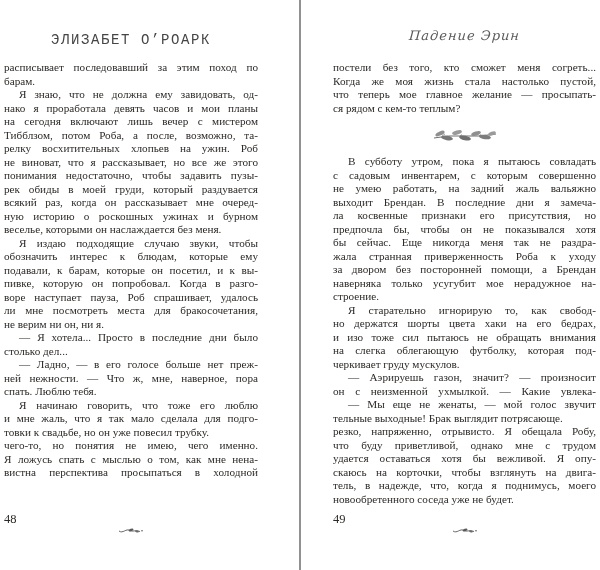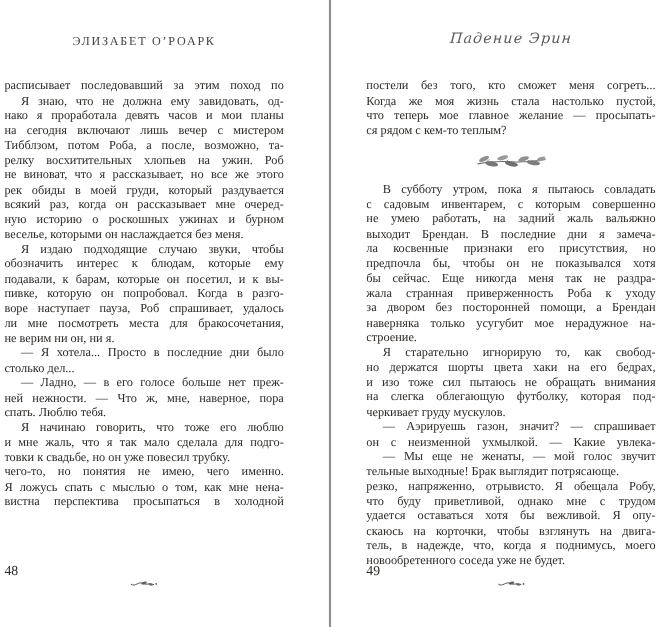--- a/index.html
+++ b/index.html
@@ -18,32 +18,32 @@
   .page { position: absolute; top: 0; height: 570px; }
   .page.left  { left: 4px;  width: 254px; }
   .page.right { left: 333px; width: 263px; }
 
   .running-head {
     position: absolute; left: 0; right: 0; text-align: center;
     color: #4c4c4c;
   }
   .running-head.author {
     top: 32px;
-    font-family: Liberation Serif, serif;
-    font-size: 11px; letter-spacing: 1.6px; color: #454545;
+    font-family: Liberation Mono, monospace;
+    font-size: 14px; letter-spacing: 1.6px; color: #454545;
   }
   .running-head.title {
     top: 28px;
     font-family: "DejaVu Serif", serif;
     font-style: italic; font-weight: 300;
     font-size: 13px; letter-spacing: 1px; color: #5a5a5a;
     transform: skewX(-4deg);
   }
 
-  .text { position: absolute; top: 72px; left: 0; right: 0; }
+  .text { position: absolute; top: 61px; left: 0; right: 0; }
   .line {
     font-size: 11.2px;
     line-height: 13.5px;
     height: 13.5px;
     color: #2d2a27;
     text-align: justify;
     text-align-last: justify;
     overflow: hidden;
     white-space: normal;
   }
@@ -67,26 +67,28 @@
 </head>
 <body>
 
 <div class="spread">
 
   <div class="page left">
     <div class="running-head author">ЭЛИЗАБЕТ О’РОАРК</div>
 
     <div class="text">
         <div class="line">расписывает последовавший за этим поход по</div>
+        <div class="line end">барам.</div>
         <div class="line indent">Я знаю, что не должна ему завидовать, од-</div>
         <div class="line">нако я проработала девять часов и мои планы</div>
         <div class="line">на сегодня включают лишь вечер с мистером</div>
         <div class="line">Тибблзом, потом Роба, а после, возможно, та-</div>
         <div class="line">релку восхитительных хлопьев на ужин. Роб</div>
         <div class="line">не виноват, что я рассказывает, но все же этого</div>
+        <div class="line">понимания недостаточно, чтобы задавить пузы-</div>
         <div class="line">рек обиды в моей груди, который раздувается</div>
         <div class="line">всякий раз, когда он рассказывает мне очеред-</div>
         <div class="line">ную историю о роскошных ужинах и бурном</div>
         <div class="line end">веселье, которыми он наслаждается без меня.</div>
         <div class="line indent">Я издаю подходящие случаю звуки, чтобы</div>
         <div class="line">обозначить интерес к блюдам, которые ему</div>
         <div class="line">подавали, к барам, которые он посетил, и к вы-</div>
         <div class="line">пивке, которую он попробовал. Когда в разго-</div>
         <div class="line">воре наступает пауза, Роб спрашивает, удалось</div>
         <div class="line">ли мне посмотреть места для бракосочетания,</div>
@@ -152,21 +154,21 @@
           <div class="line">бы сейчас. Еще никогда меня так не раздра-</div>
           <div class="line">жала странная приверженность Роба к уходу</div>
           <div class="line">за двором без посторонней помощи, а Брендан</div>
           <div class="line">наверняка только усугубит мое нерадужное на-</div>
           <div class="line end">строение.</div>
           <div class="line indent">Я старательно игнорирую то, как свобод-</div>
           <div class="line">но держатся шорты цвета хаки на его бедрах,</div>
           <div class="line">и изо тоже сил пытаюсь не обращать внимания</div>
           <div class="line">на слегка облегающую футболку, которая под-</div>
           <div class="line end">черкивает груду мускулов.</div>
-          <div class="line indent">— Аэрируешь газон, значит? — спрашивает</div>
+          <div class="line indent">— Аэрируешь газон, значит? — произносит</div>
           <div class="line">он с неизменной ухмылкой. — Какие увлека-</div>
           <div class="line indent">— Мы еще не женаты, — мой голос звучит</div>
           <div class="line end">тельные выходные! Брак выглядит потрясающе.</div>
           <div class="line">резко, напряженно, отрывисто. Я обещала Робу,</div>
           <div class="line">что буду приветливой, однако мне с трудом</div>
           <div class="line">удается оставаться хотя бы вежливой. Я опу-</div>
           <div class="line">скаюсь на корточки, чтобы взглянуть на двига-</div>
           <div class="line">тель, в надежде, что, когда я поднимусь, моего</div>
           <div class="line end">новообретенного соседа уже не будет.</div>
         </div>

